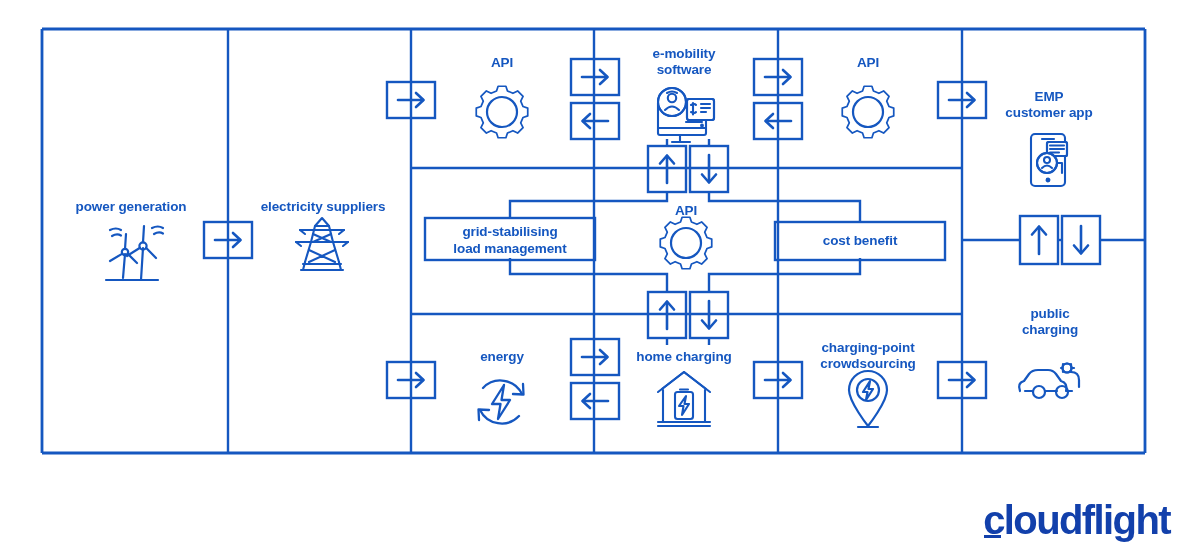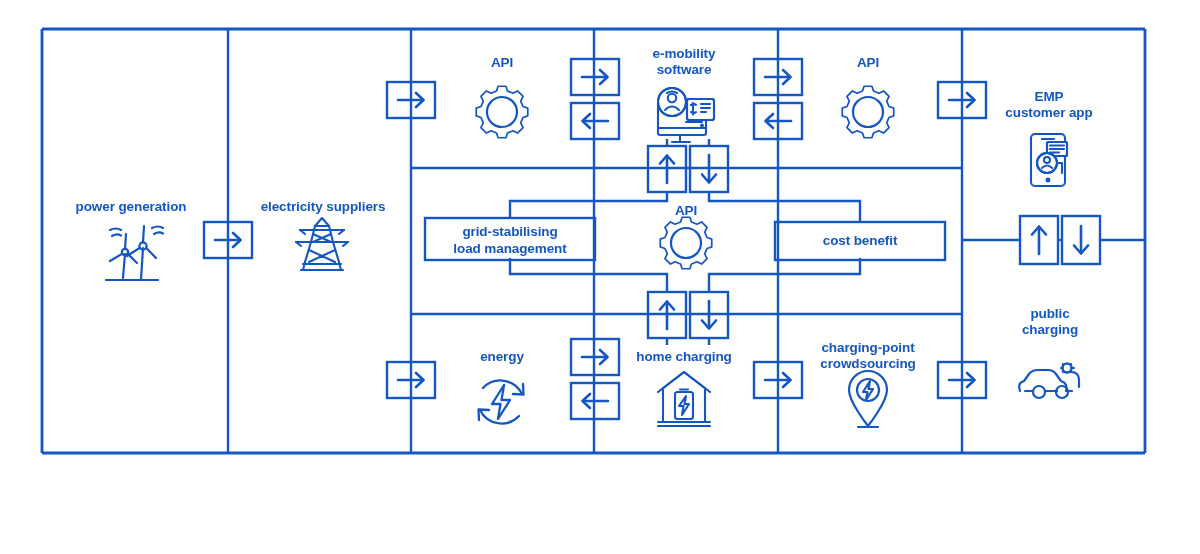--- a/index.html
+++ b/index.html
@@ -369,14 +369,17 @@
       <text class="lbl" x="1050" y="330">charging</text>
 
       <text class="lbl" x="502" y="357">energy</text>
       <text class="lbl" x="684" y="357">home charging</text>
 
       <text class="lbl" x="868" y="348">charging-point</text>
       <text class="lbl" x="868" y="364">crowdsourcing</text>
     </g>
   </svg>
 
+  <div class="logo-wrap">
+    <span class="logo-text"><span class="logo-c">c</span><span>loudflight</span></span>
+  </div>
 
 </div>
 
 </body></html>

